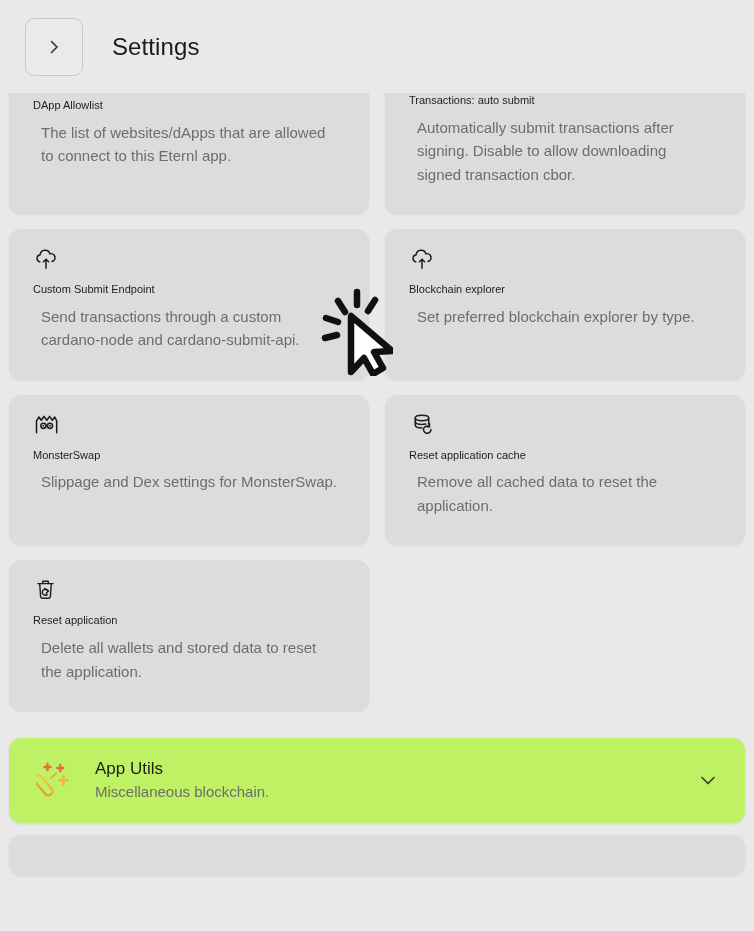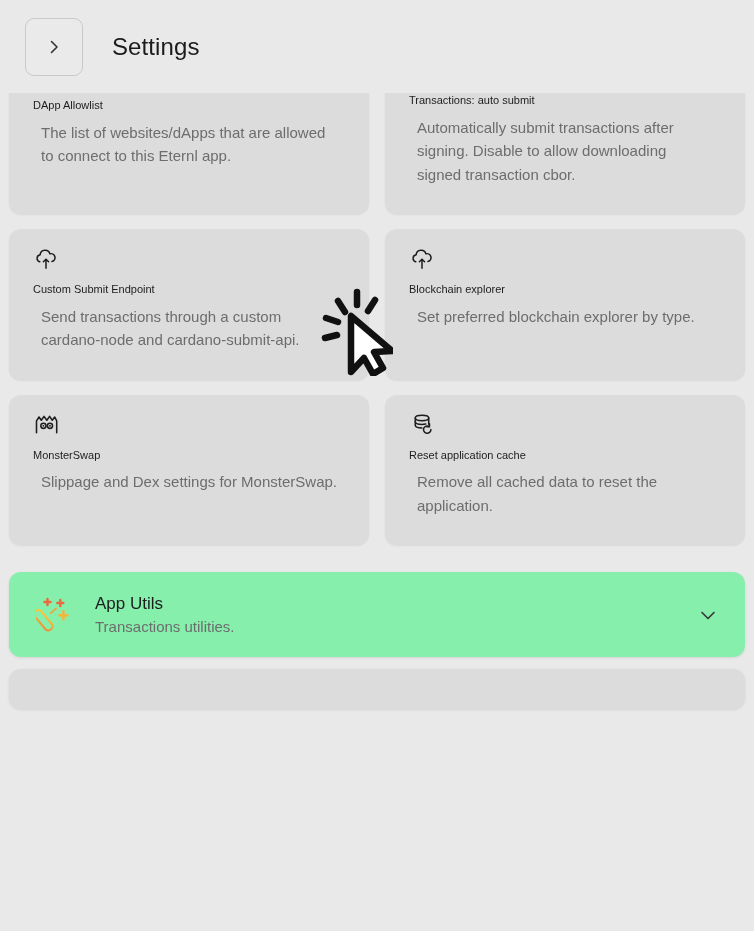--- a/index.html
+++ b/index.html
@@ -114,21 +114,21 @@
     line-height: 1.56;
     margin: 8px;
   }
 
   
   .panel-wrap {
     padding: 0 9px;
     margin-top: 27px;
   }
   .panel {
-    background: #86efac;
+    background: #bef264;
     border-radius: 12px;
     height: 85px;
     display: flex;
     align-items: center;
     padding: 0 22px 0 26px;
     box-sizing: border-box;
     box-shadow: 0 1px 3px rgba(0,0,0,0.09);
     cursor: pointer;
     justify-content: space-between;
   }
@@ -258,20 +258,36 @@
             <path d="M5.8 9 C5.8 10.4 8.6 11.5 12 11.5 C13.3 11.5 14.5 11.3 15.5 11.1"></path>
             <path d="M20.2 16.2 A3.4 3.4 0 1 1 18.6 13.4"></path>
             <path d="M18.9 10.9 L18.9 13.6 L16.4 13.6"></path>
           </svg>
         </span>
         <p class="card-title">Reset application cache</p>
         <p class="card-desc">Remove all cached data to reset the application.</p>
       </div>
     </div>
 
+    <div class="row">
+      <div class="card">
+        <span class="card-icon">
+          <svg width="25" height="26" viewBox="0 0 24 26" fill="none" stroke="#1d1d1d" stroke-width="1.4" stroke-linecap="round" stroke-linejoin="round">
+            <path d="M4.4 6.6 L19.6 6.6"></path>
+            <path d="M9.2 6.6 L9.2 4.2 L14.8 4.2 L14.8 6.6"></path>
+            <path d="M6.2 6.6 L7.1 19.4 A2.1 2.1 0 0 0 9.2 21.3 L14.8 21.3 A2.1 2.1 0 0 0 16.9 19.4 L17.8 6.6"></path>
+            <path d="M14.6 14.2 A3 3 0 1 0 13.7 17.6"></path>
+            <path d="M11.2 11.5 L14.9 13.9 L12.7 16.2"></path>
+          </svg>
+        </span>
+        <p class="card-title">Reset application</p>
+        <p class="card-desc">Delete all wallets and stored data to reset the application.</p>
+      </div>
+      <div class="card empty"></div>
+    </div>
 
   </div>
 
   <div class="panel-wrap">
     <div class="panel">
       <span class="panel-icon">
         <svg width="38" height="38" viewBox="0 0 38 38" fill="none">
           <defs>
             <linearGradient id="wandGrad" x1="0" y1="1" x2="1" y2="0">
               <stop offset="0%" stop-color="#ef8a3c"></stop>
@@ -280,21 +296,21 @@
           </defs>
           <rect x="3.2" y="12.5" width="8.2" height="23.5" rx="3.4" transform="rotate(-40 7.3 24.2)" fill="none" stroke="url(#wandGrad)" stroke-width="2.1"></rect>
           <path d="M14.8 17.2 L20.2 12.4" stroke="#f0a43c" stroke-width="1.8" stroke-linecap="round"></path>
           <path d="M11.5 3.0 L11.5 9.0 M8.5 6.0 L14.5 6.0" stroke="#ea6a3e" stroke-width="2.4" stroke-linecap="round"></path>
           <path d="M24.3 4.0 L24.3 10.0 M21.3 7.0 L27.3 7.0" stroke="#ea6a3e" stroke-width="2.4" stroke-linecap="round"></path>
           <path d="M27.4 15.4 L27.4 23.4 M23.4 19.4 L31.4 19.4" stroke="#f3b63e" stroke-width="2.6" stroke-linecap="round"></path>
         </svg>
       </span>
       <div class="panel-text">
         <p class="panel-title">App Utils</p>
-        <p class="panel-desc">Transactions utilities.</p>
+        <p class="panel-desc">Miscellaneous blockchain.</p>
       </div>
       <span class="panel-chevron">
         <svg width="24" height="24" viewBox="0 0 24 24" fill="none" stroke="#3a3a3a" stroke-width="1.7" stroke-linecap="round" stroke-linejoin="round">
           <path d="M6 9.5 L12 15.5 L18 9.5"></path>
         </svg>
       </span>
     </div>
 
     <div class="panel-next"></div>
   </div>

